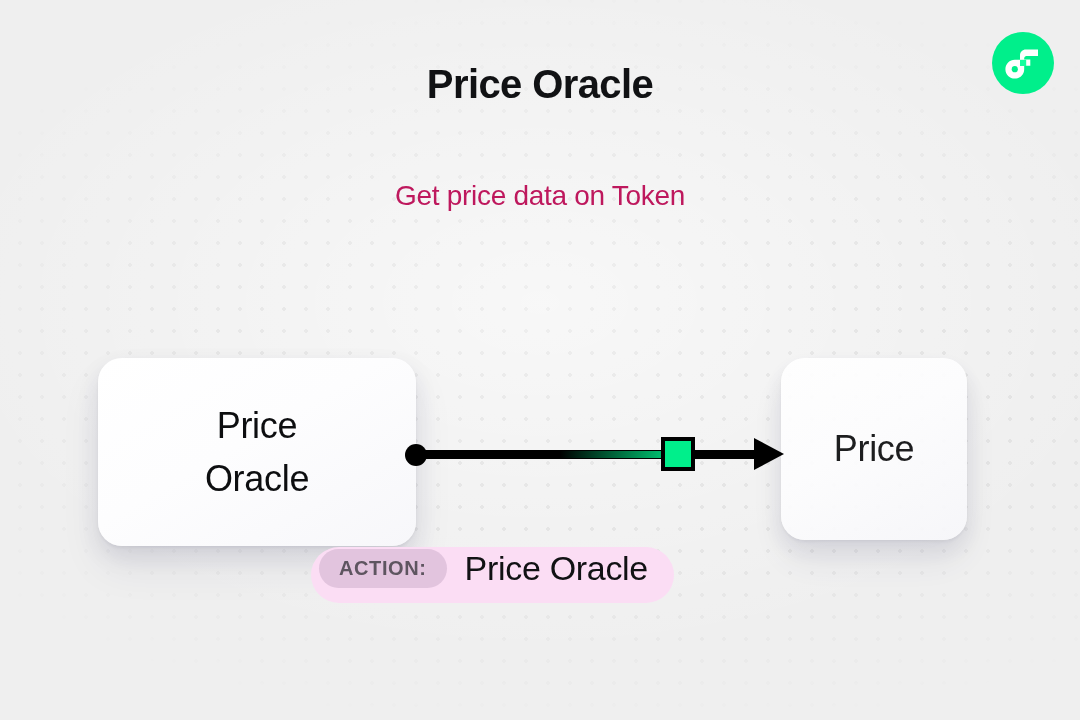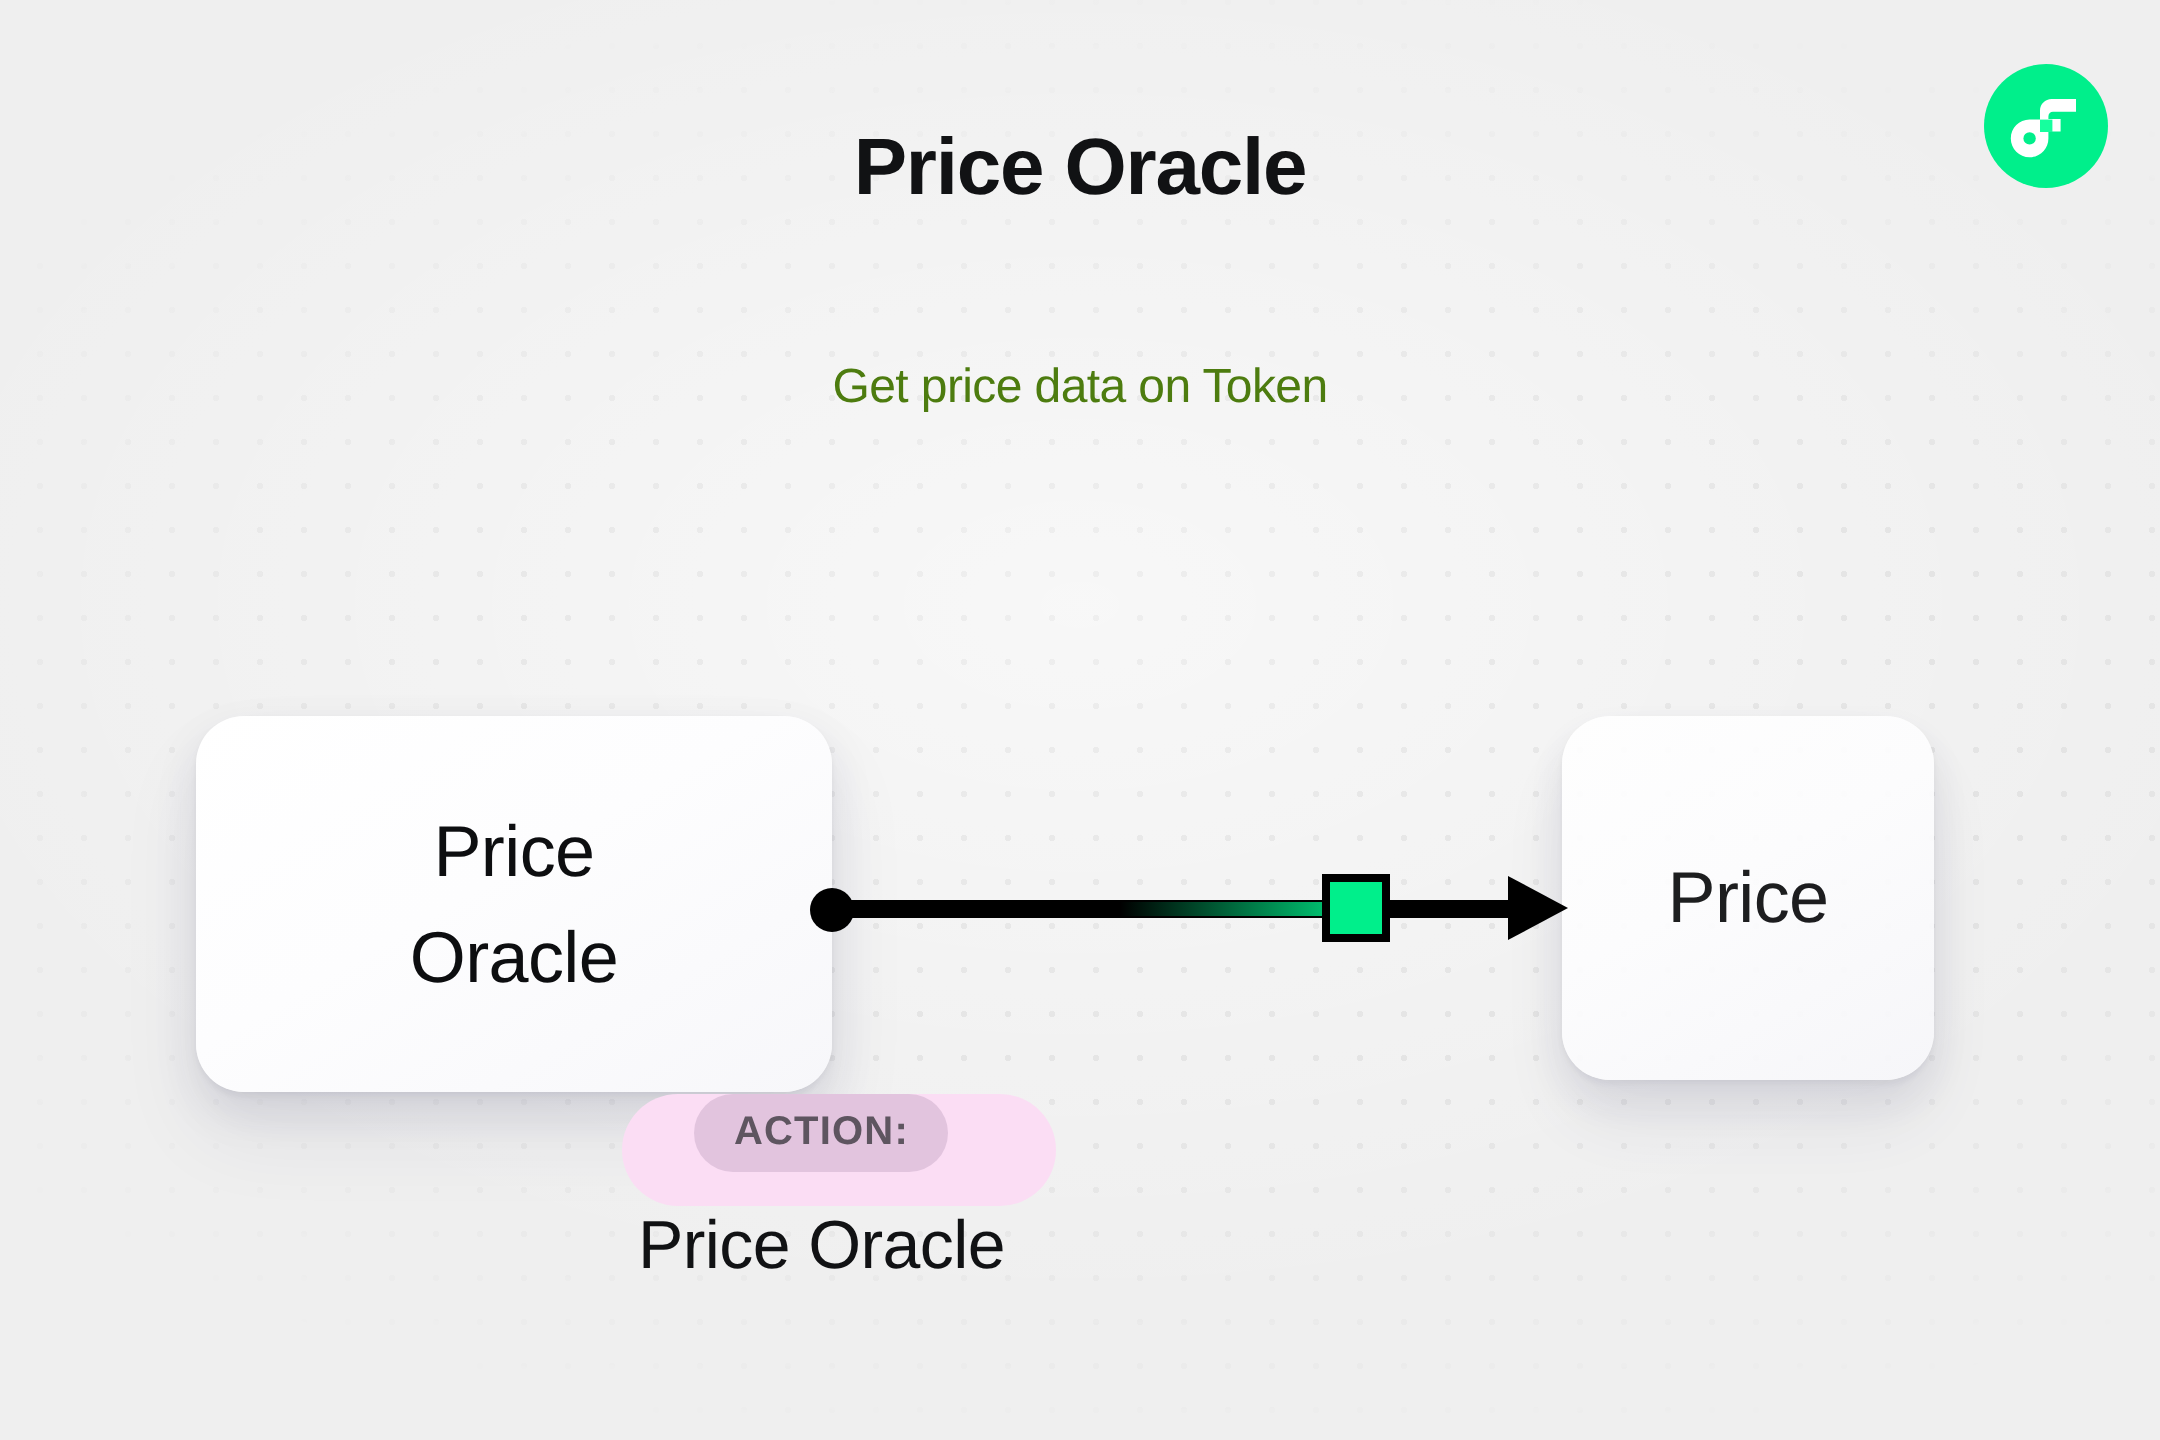--- a/index.html
+++ b/index.html
@@ -39,22 +39,22 @@
   
   #page-title{
     position:absolute; left:0; top:62px; width:1080px;
     text-align:center;
     font-size:40px; font-weight:bold; letter-spacing:-.6px;
     color:#111214;
   }
   #page-subtitle{
     position:absolute; left:0; top:180px; width:1080px;
     text-align:center;
-    font-size:24px; font-weight:400; letter-spacing:-.3px;
-    color:#4d7c0f;
+    font-size:28px; font-weight:400; letter-spacing:-.3px;
+    color:#be185d;
   }
 
   
   #flow-canvas{ position:absolute; left:0; top:0; width:1080px; height:720px;margin-top:48px; }
 
   .node-card{
     position:absolute;
     background:linear-gradient(150deg,#ffffff 0%,#fdfdfe 45%,#f7f7fa 100%);
     border-radius:24px;
     box-shadow:0 2px 3px rgba(20,20,40,.05),
@@ -103,21 +103,21 @@
     width:110px; height:7px;
     background:linear-gradient(90deg, rgba(0,239,139,0) 0%, rgba(0,239,139,.85) 100%);
   }
 
   
   #action-badge{
     position:absolute; left:311px; top:547px;
     height:56px; padding:0 26px 14px 8px;
     background:#fbddf4;
     border-radius:28px;
-    display:flex; align-items:center; gap:18px;flex-direction:column;
+    display:flex; align-items:center; gap:18px;
   }
   #action-badge-tag{
     background:#e2c4de;
     color:#5e5560;
     border-radius:22px;
     padding:8px 20px;
     font-size:20px; font-weight:bold; letter-spacing:.6px;
   }
   #action-badge-value{
     font-size:34px; font-weight:400; color:#111214; letter-spacing:-.3px;

